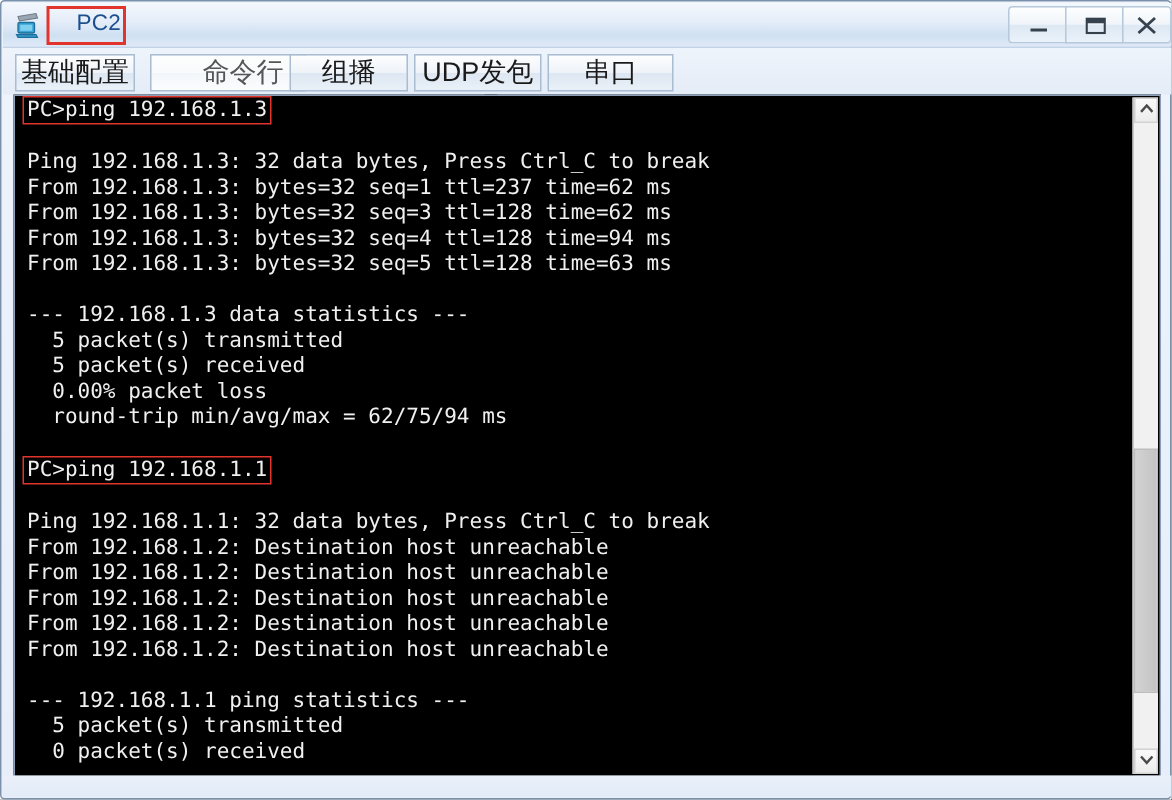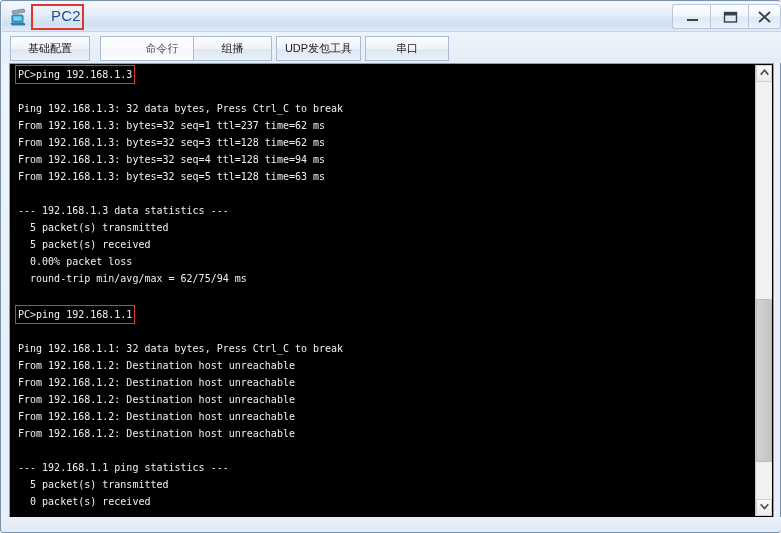--- a/index.html
+++ b/index.html
@@ -85,21 +85,21 @@
     background: linear-gradient(to bottom, #eef4fb 0%, #e4ecf7 100%);
     box-sizing: border-box;
   }
   .tab {
     position: absolute;
     top: 4px;
     height: 25px;
     box-sizing: border-box;
     border: 1px solid #a9bcd2;
     background: linear-gradient(to bottom, #fdfdfe 0%, #eef3f9 50%, #dde7f2 51%, #e9f0f8 100%);
-    font-size: 11px;
+    font-size: 18px;
     color: #1a1a1a;
     text-align: center;
     line-height: 23px;
     font-family: "Liberation Sans", sans-serif;
     cursor: default;
   }
   .tab.selected {
     background: linear-gradient(to bottom, #fdfdfd 0%, #f8fafc 50%, #f2f6fa 51%, #fbfcfe 100%);
     color: #555555;
   }
@@ -125,21 +125,21 @@
     box-sizing: border-box;
   }
   #console-lines {
     position: absolute;
     left: 8px;
     top: 0px;
     width: 735px;
   }
   .cline {
     font-family: "DejaVu Sans Mono", "Liberation Mono", monospace;
-    font-size: 10px;
+    font-size: 14px;
     line-height: 17px;
     height: 17px;
     color: #f0f0f0;
     white-space: pre;
     letter-spacing: 0px;
   }
   .cline.blank { color: transparent; }
   .cline.cmd {
     display: inline-block;
     border: 1px solid #e0342c;

